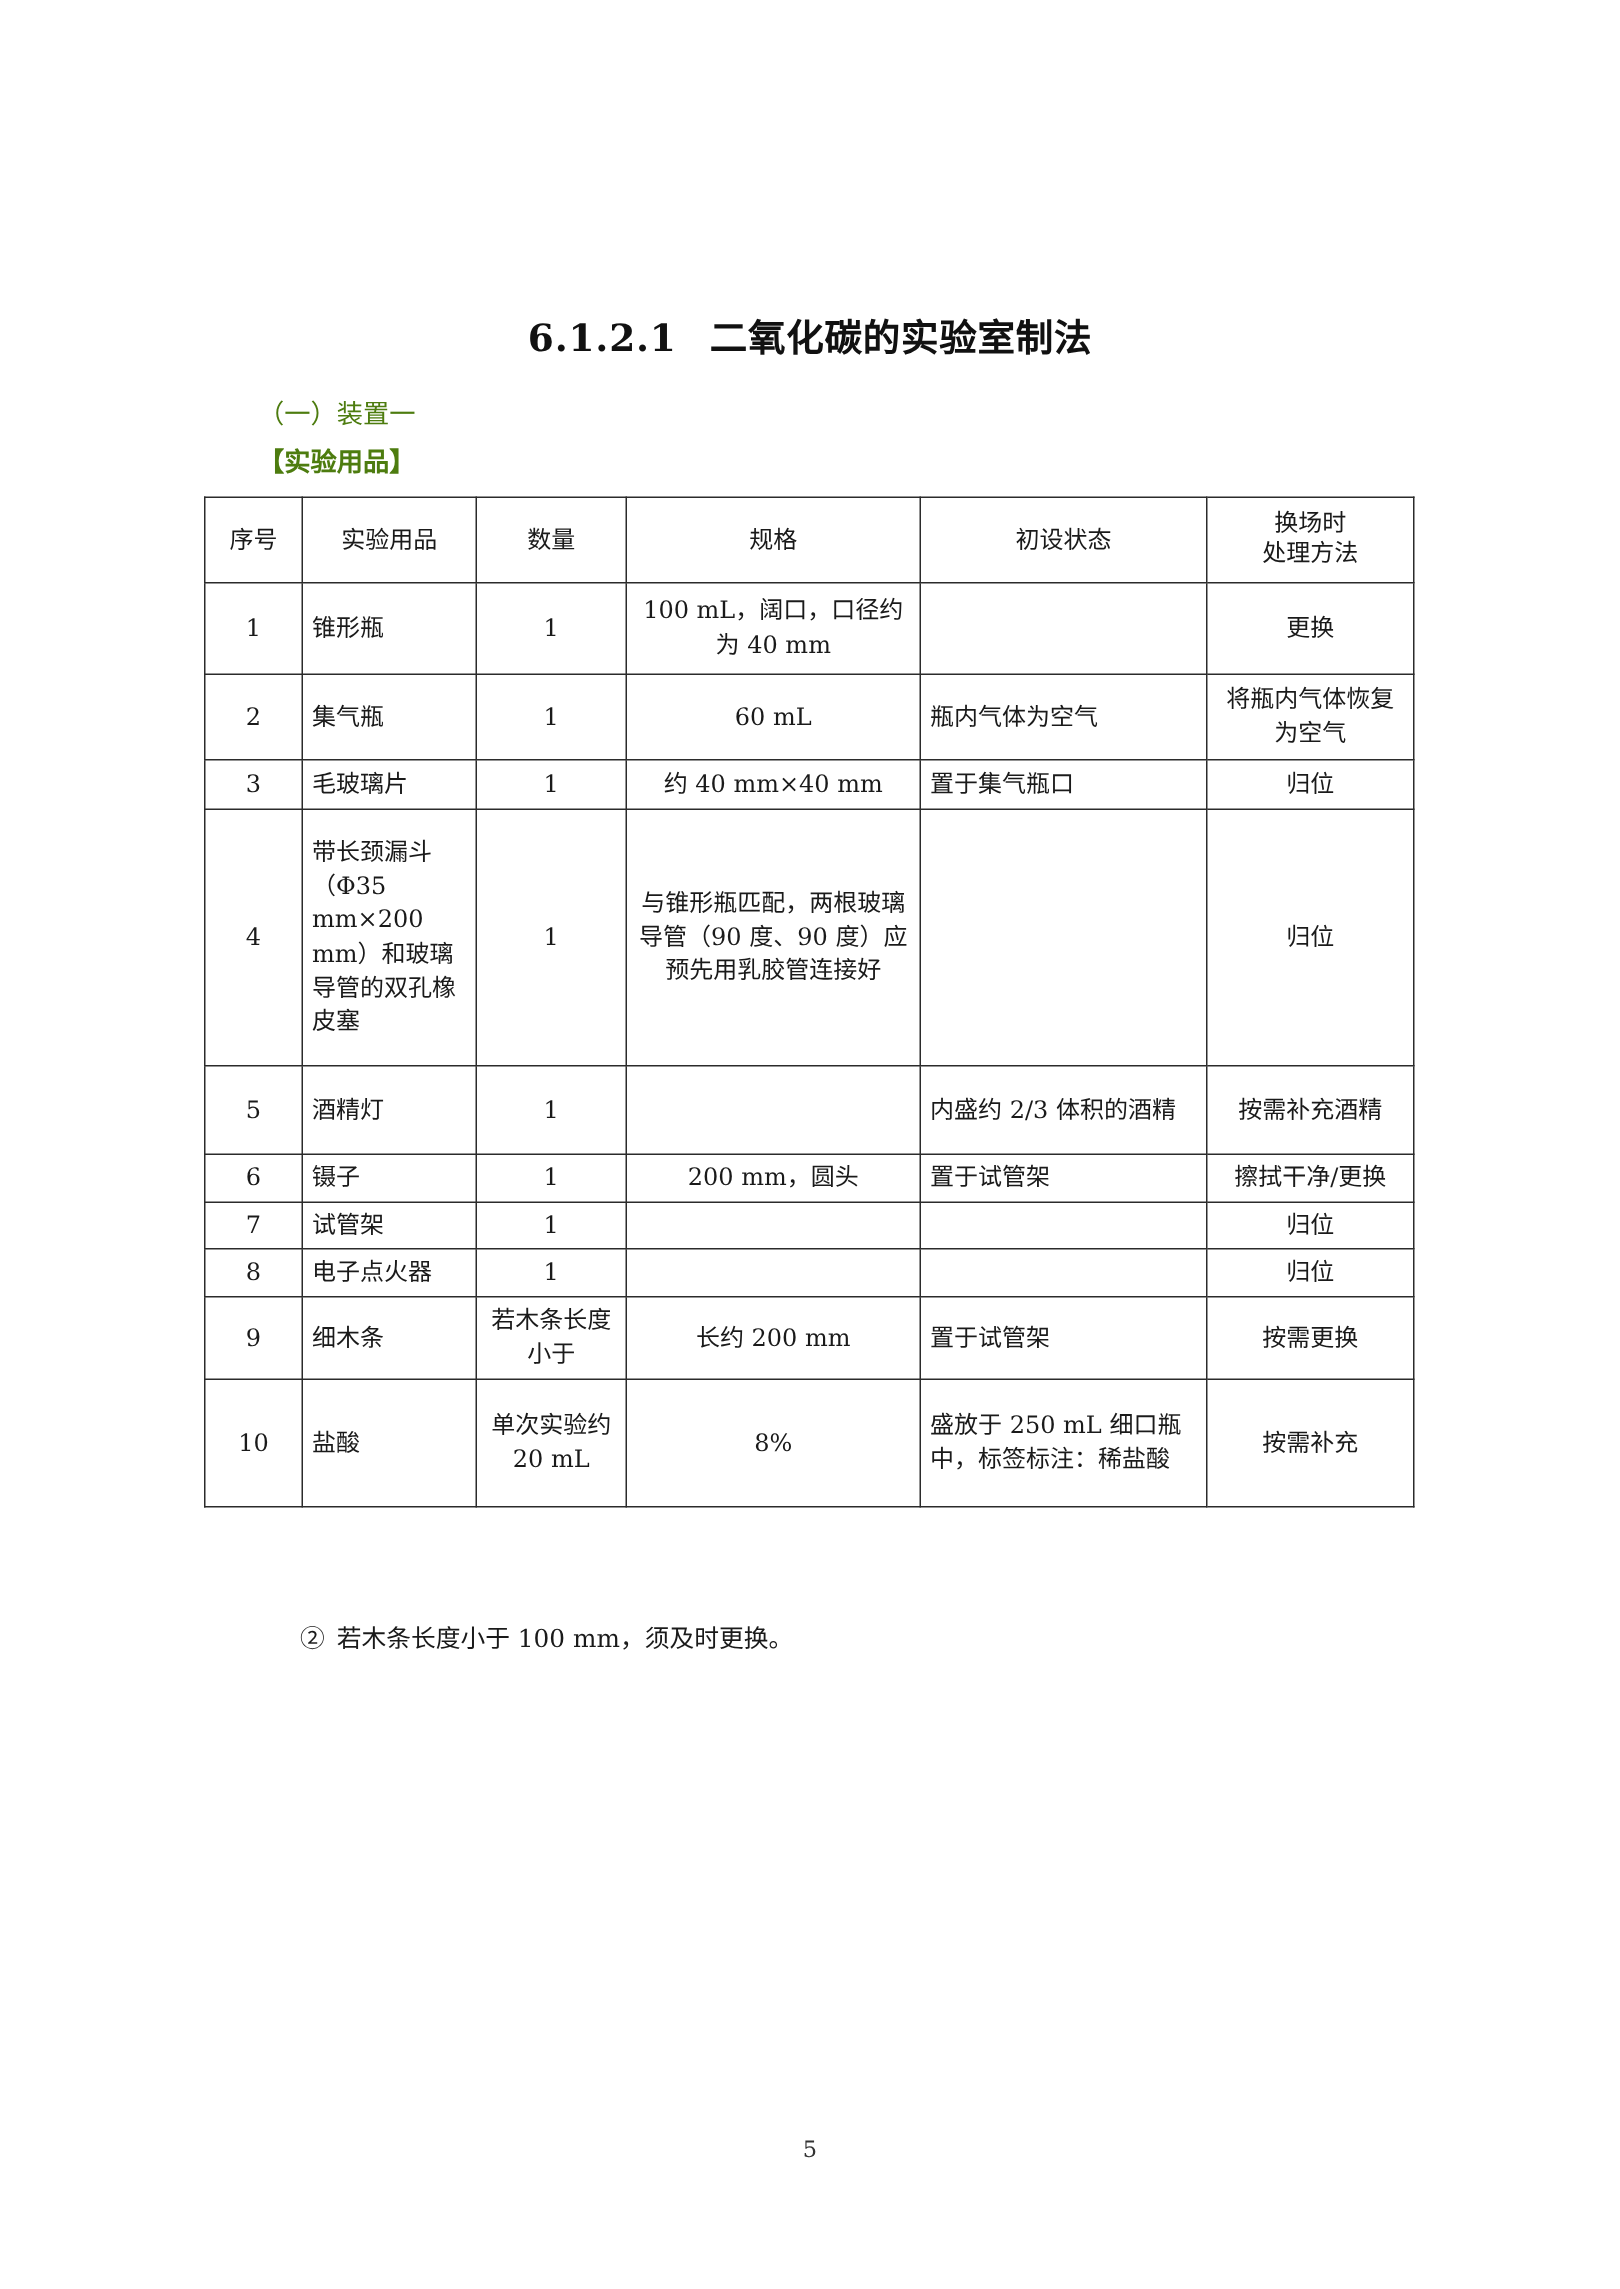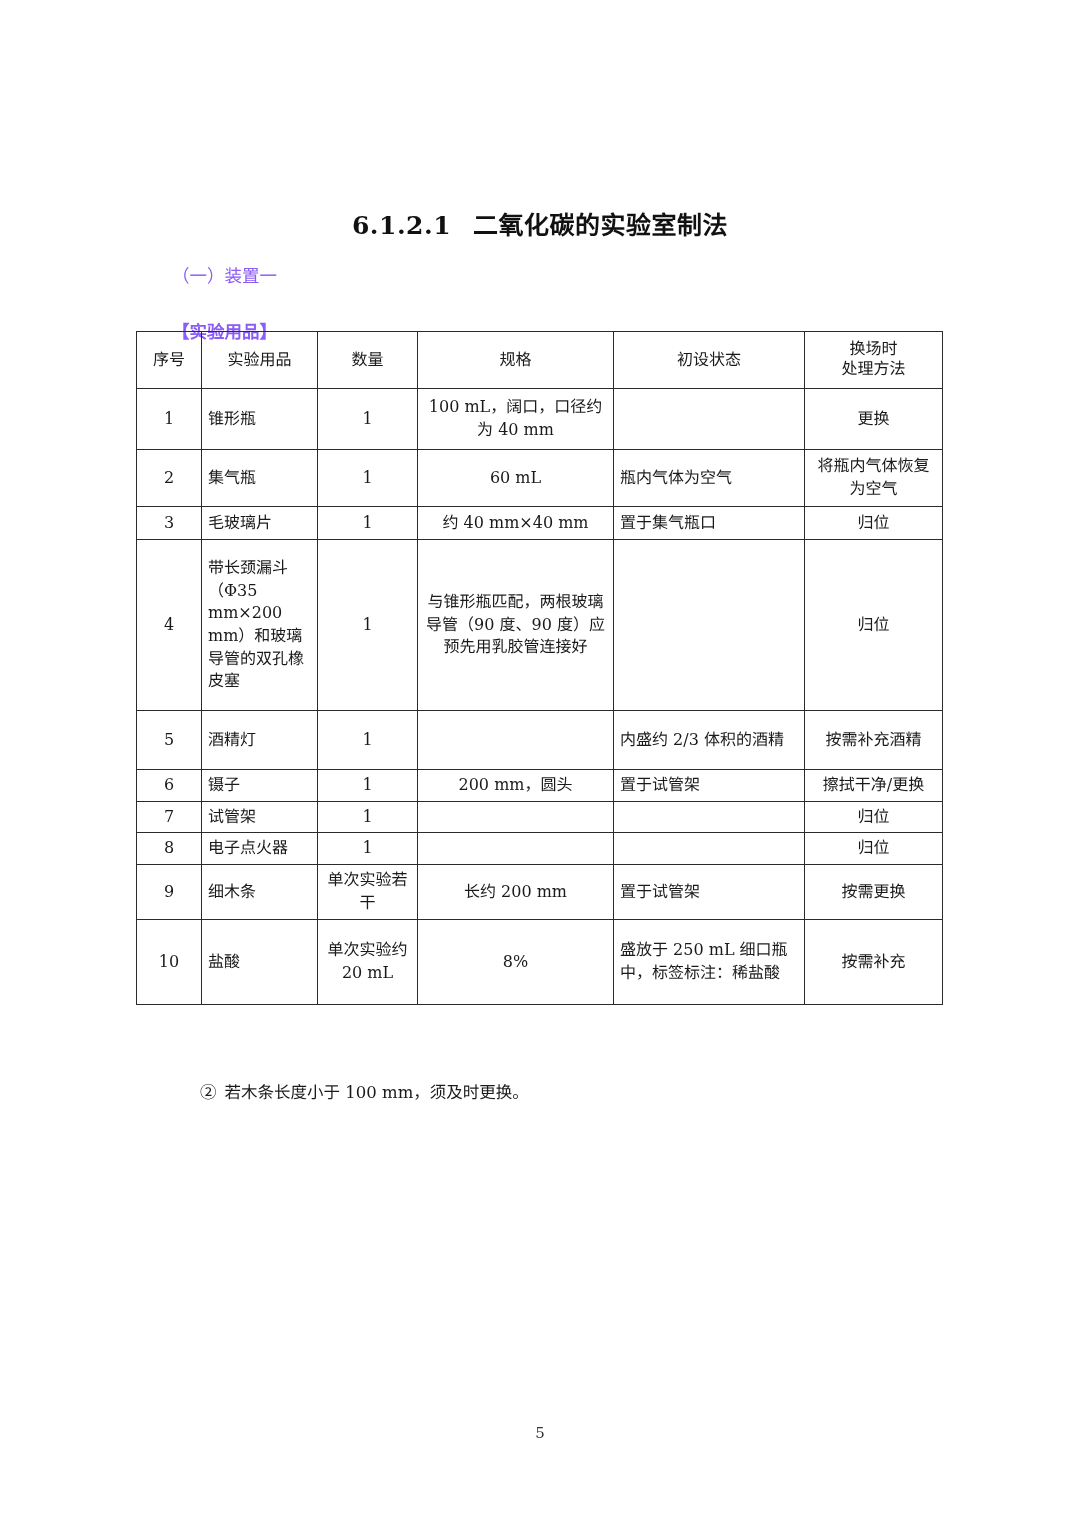--- a/index.html
+++ b/index.html
@@ -36,24 +36,24 @@
     letter-spacing: 0.5px;
     color: #111;
   }
   .doc-title .num { margin-right: 22px; }
 
   
   .sub-head {
     position: absolute;
     left: 172px;
     font-size: 17.5px;
-    color: #8b5cf6;
+    color: #4d7c0f;
   }
   .sub-head-1 { top: 262px; }
-  .sub-head-2 { top: 294px; font-weight: bold; margin-top: 24px; }
+  .sub-head-2 { top: 294px; font-weight: bold; }
 
   
   .tbl-wrap {
     position: absolute;
     left: 136px;
     top: 331px;
     width: 806px;
   }
   table.items {
     border-collapse: collapse;
@@ -226,21 +226,21 @@
           <td class="c-idx">8</td>
           <td class="c-name">电子点火器</td>
           <td class="c-qty">1</td>
           <td class="c-spec"></td>
           <td class="c-state"></td>
           <td class="c-action">归位</td>
         </tr>
         <tr class="r9">
           <td class="c-idx">9</td>
           <td class="c-name">细木条</td>
-          <td class="c-qty">单次实验若干</td>
+          <td class="c-qty">若木条长度小于</td>
           <td class="c-spec">长约 200 mm</td>
           <td class="c-state">置于试管架</td>
           <td class="c-action">按需更换</td>
         </tr>
         <tr class="r10">
           <td class="c-idx">10</td>
           <td class="c-name">盐酸</td>
           <td class="c-qty">单次实验约 20 mL</td>
           <td class="c-spec">8%</td>
           <td class="c-state">盛放于 250 mL 细口瓶中，标签标注：稀盐酸</td>

